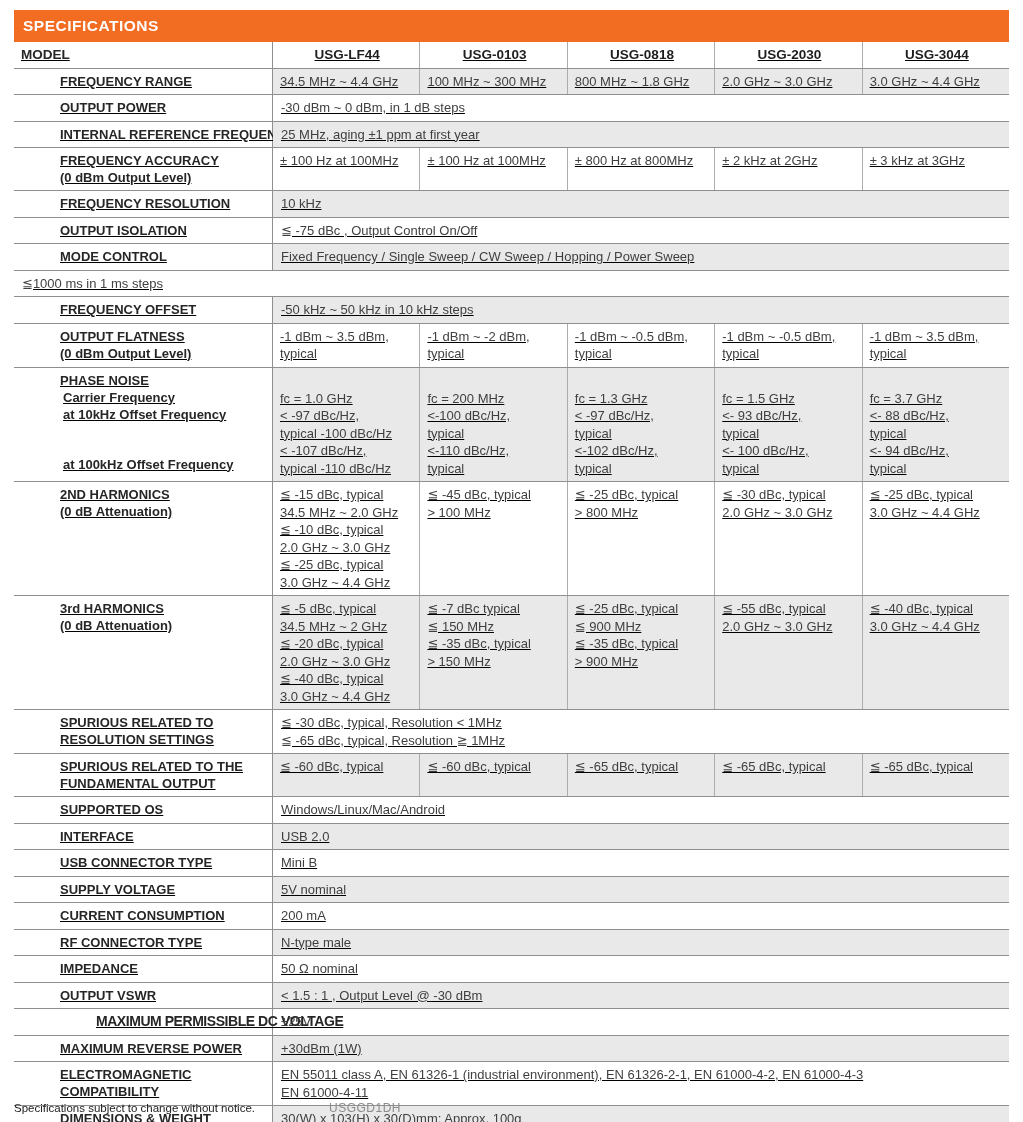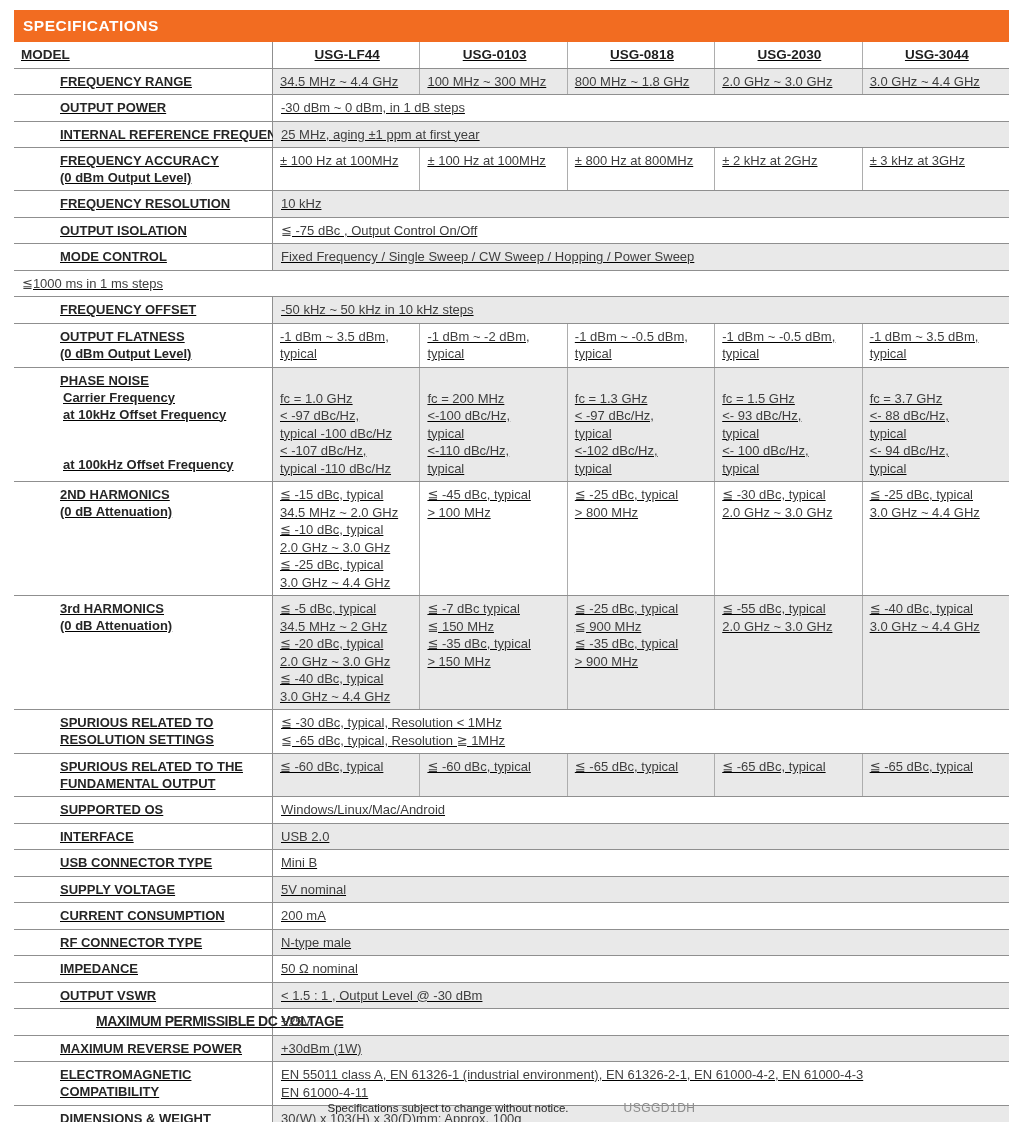--- a/index.html
+++ b/index.html
@@ -80,23 +80,23 @@
     color: #1e1e1e;
     display: flex;
     align-items: center;
     justify-content: center;
   }
   .footer {
     position: absolute;
     left: 14px; top: 1101px;
     width: 995px;
     display: flex;
-    justify-content: center;
+    justify-content: flex-start;
     align-items: baseline;
-    gap: 55px;
+    gap: 74px;
   }
   .footer-note { font-size: 11.5px; color: #222222; }
   .footer-code { font-size: 12px; color: var(--doc-code, #8C8C8C); letter-spacing: 0.5px; }
 </style>
 </head>
 <body>
 
 <div class="table-wrap">
   <div class="banner">
     <span>SPECIFICATIONS</span>

